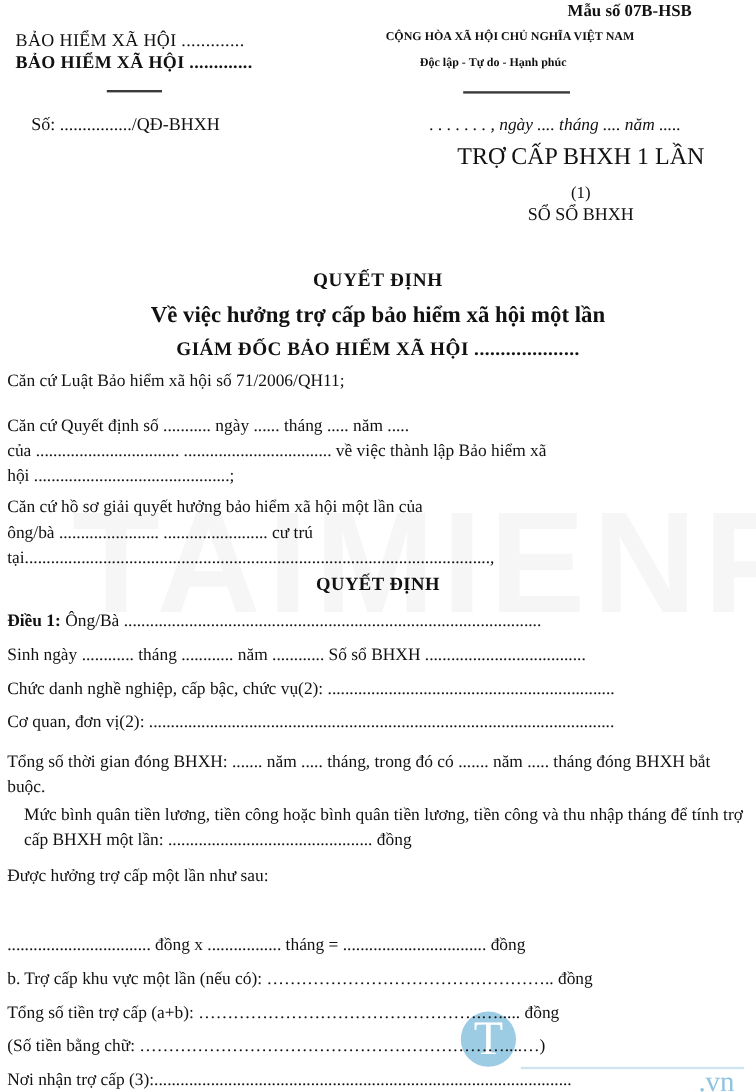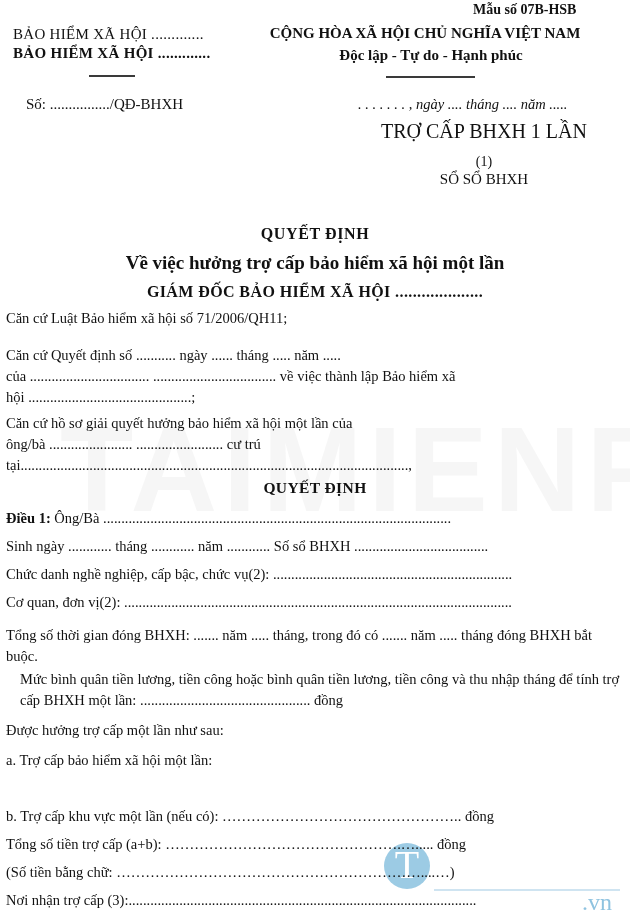--- a/index.html
+++ b/index.html
@@ -147,22 +147,22 @@
   </div>
 
   <div class="layer">
 
     <div class="abs t b" style="left:473px; top:2px; font-size:14px;">Mẫu số 07B-HSB</div>
 
     <div class="abs t" style="left:13px; top:26px; font-size:15px; letter-spacing:0.3px;">BẢO HIỂM XÃ HỘI .............</div>
     <div class="abs t b" style="left:13px; top:45px; font-size:15px; letter-spacing:0.3px;">BẢO HIỂM XÃ HỘI .............</div>
     <div class="rule" style="left:89px; top:75px; width:46px;"></div>
 
-    <div class="abs t b ctr" style="left:230px; top:25px; width:390px; font-size:15px;">CỘNG HÒA XÃ HỘI CHỦ NGHĨA VIỆT NAM</div>
-    <div class="abs t b ctr" style="left:236px; top:47px; width:390px; font-size:15px;">Độc lập - Tự do - Hạnh phúc</div>
+    <div class="abs t b ctr" style="left:230px; top:25px; width:390px; font-size:10px;">CỘNG HÒA XÃ HỘI CHỦ NGHĨA VIỆT NAM</div>
+    <div class="abs t b ctr" style="left:216px; top:47px; width:390px; font-size:10px;">Độc lập - Tự do - Hạnh phúc</div>
     <div class="rule" style="left:386px; top:76px; width:89px; height:1.5px;"></div>
 
     <div class="abs t" style="left:26px; top:96px; font-size:15px;">Số: ................/QĐ-BHXH</div>
     <div class="abs t i" style="left:358px; top:96px; font-size:14.5px;">. . . . . . . ,    ngày .... tháng .... năm .....</div>
 
     <div class="abs t ctr" style="left:370px; top:120px; width:228px; font-size:20px;">TRỢ CẤP BHXH 1 LẦN</div>
     <div class="abs t ctr" style="left:370px; top:154px; width:228px; font-size:14px;">(1)</div>
     <div class="abs t ctr" style="left:370px; top:171px; width:228px; font-size:15px;">SỔ SỔ BHXH</div>
 
     <div class="abs t b ctr" style="left:15px; top:225px; width:600px; font-size:16px; letter-spacing:0.6px;">QUYẾT ĐỊNH</div>
@@ -188,21 +188,21 @@
     <div class="abs t" style="left:6px; top:538px;">Sinh ngày ............ tháng ............ năm ............ Số sổ BHXH .....................................</div>
     <div class="abs t" style="left:6px; top:566px;">Chức danh nghề nghiệp, cấp bậc, chức vụ(2): ..................................................................</div>
     <div class="abs t" style="left:6px; top:594px;">Cơ quan, đơn vị(2): ...........................................................................................................</div>
 
     <div class="para" style="left:6px; top:625px; width:618px;">Tổng số thời gian đóng BHXH: ....... năm ..... tháng, trong đó có ....... năm ..... tháng đóng BHXH bắt buộc.</div>
 
     <div class="para" style="left:20px; top:669px; width:618px;">Mức bình quân tiền lương, tiền công hoặc bình quân tiền lương, tiền công và thu nhập tháng để tính trợ cấp BHXH một lần: ............................................... đồng</div>
 
     <div class="abs t" style="left:6px; top:722px;">Được hưởng trợ cấp    một lần như sau:</div>
 
-    <div class="abs t" style="left:6px; top:752px;">a. Trợ cấp bảo hiểm xã hội một lần:</div>
+    <div class="abs t" style="left:6px; top:780px;">................................. đồng x ................. tháng = .................................    đồng</div>
 
     <div class="abs t" style="left:6px; top:808px;">b. Trợ cấp khu vực một lần (nếu có): ………………………………………….. đồng</div>
     <div class="abs t" style="left:6px; top:836px;">Tổng số tiền trợ cấp (a+b): ………………………………………….…..... đồng</div>
     <div class="abs t" style="left:6px; top:864px;">(Số tiền bằng chữ: ………………………………………………………....…)</div>
     <div class="abs t" style="left:6px; top:892px;">Nơi nhận trợ cấp (3):................................................................................................</div>
 
   </div>
 </div>
 
 </body></html>

